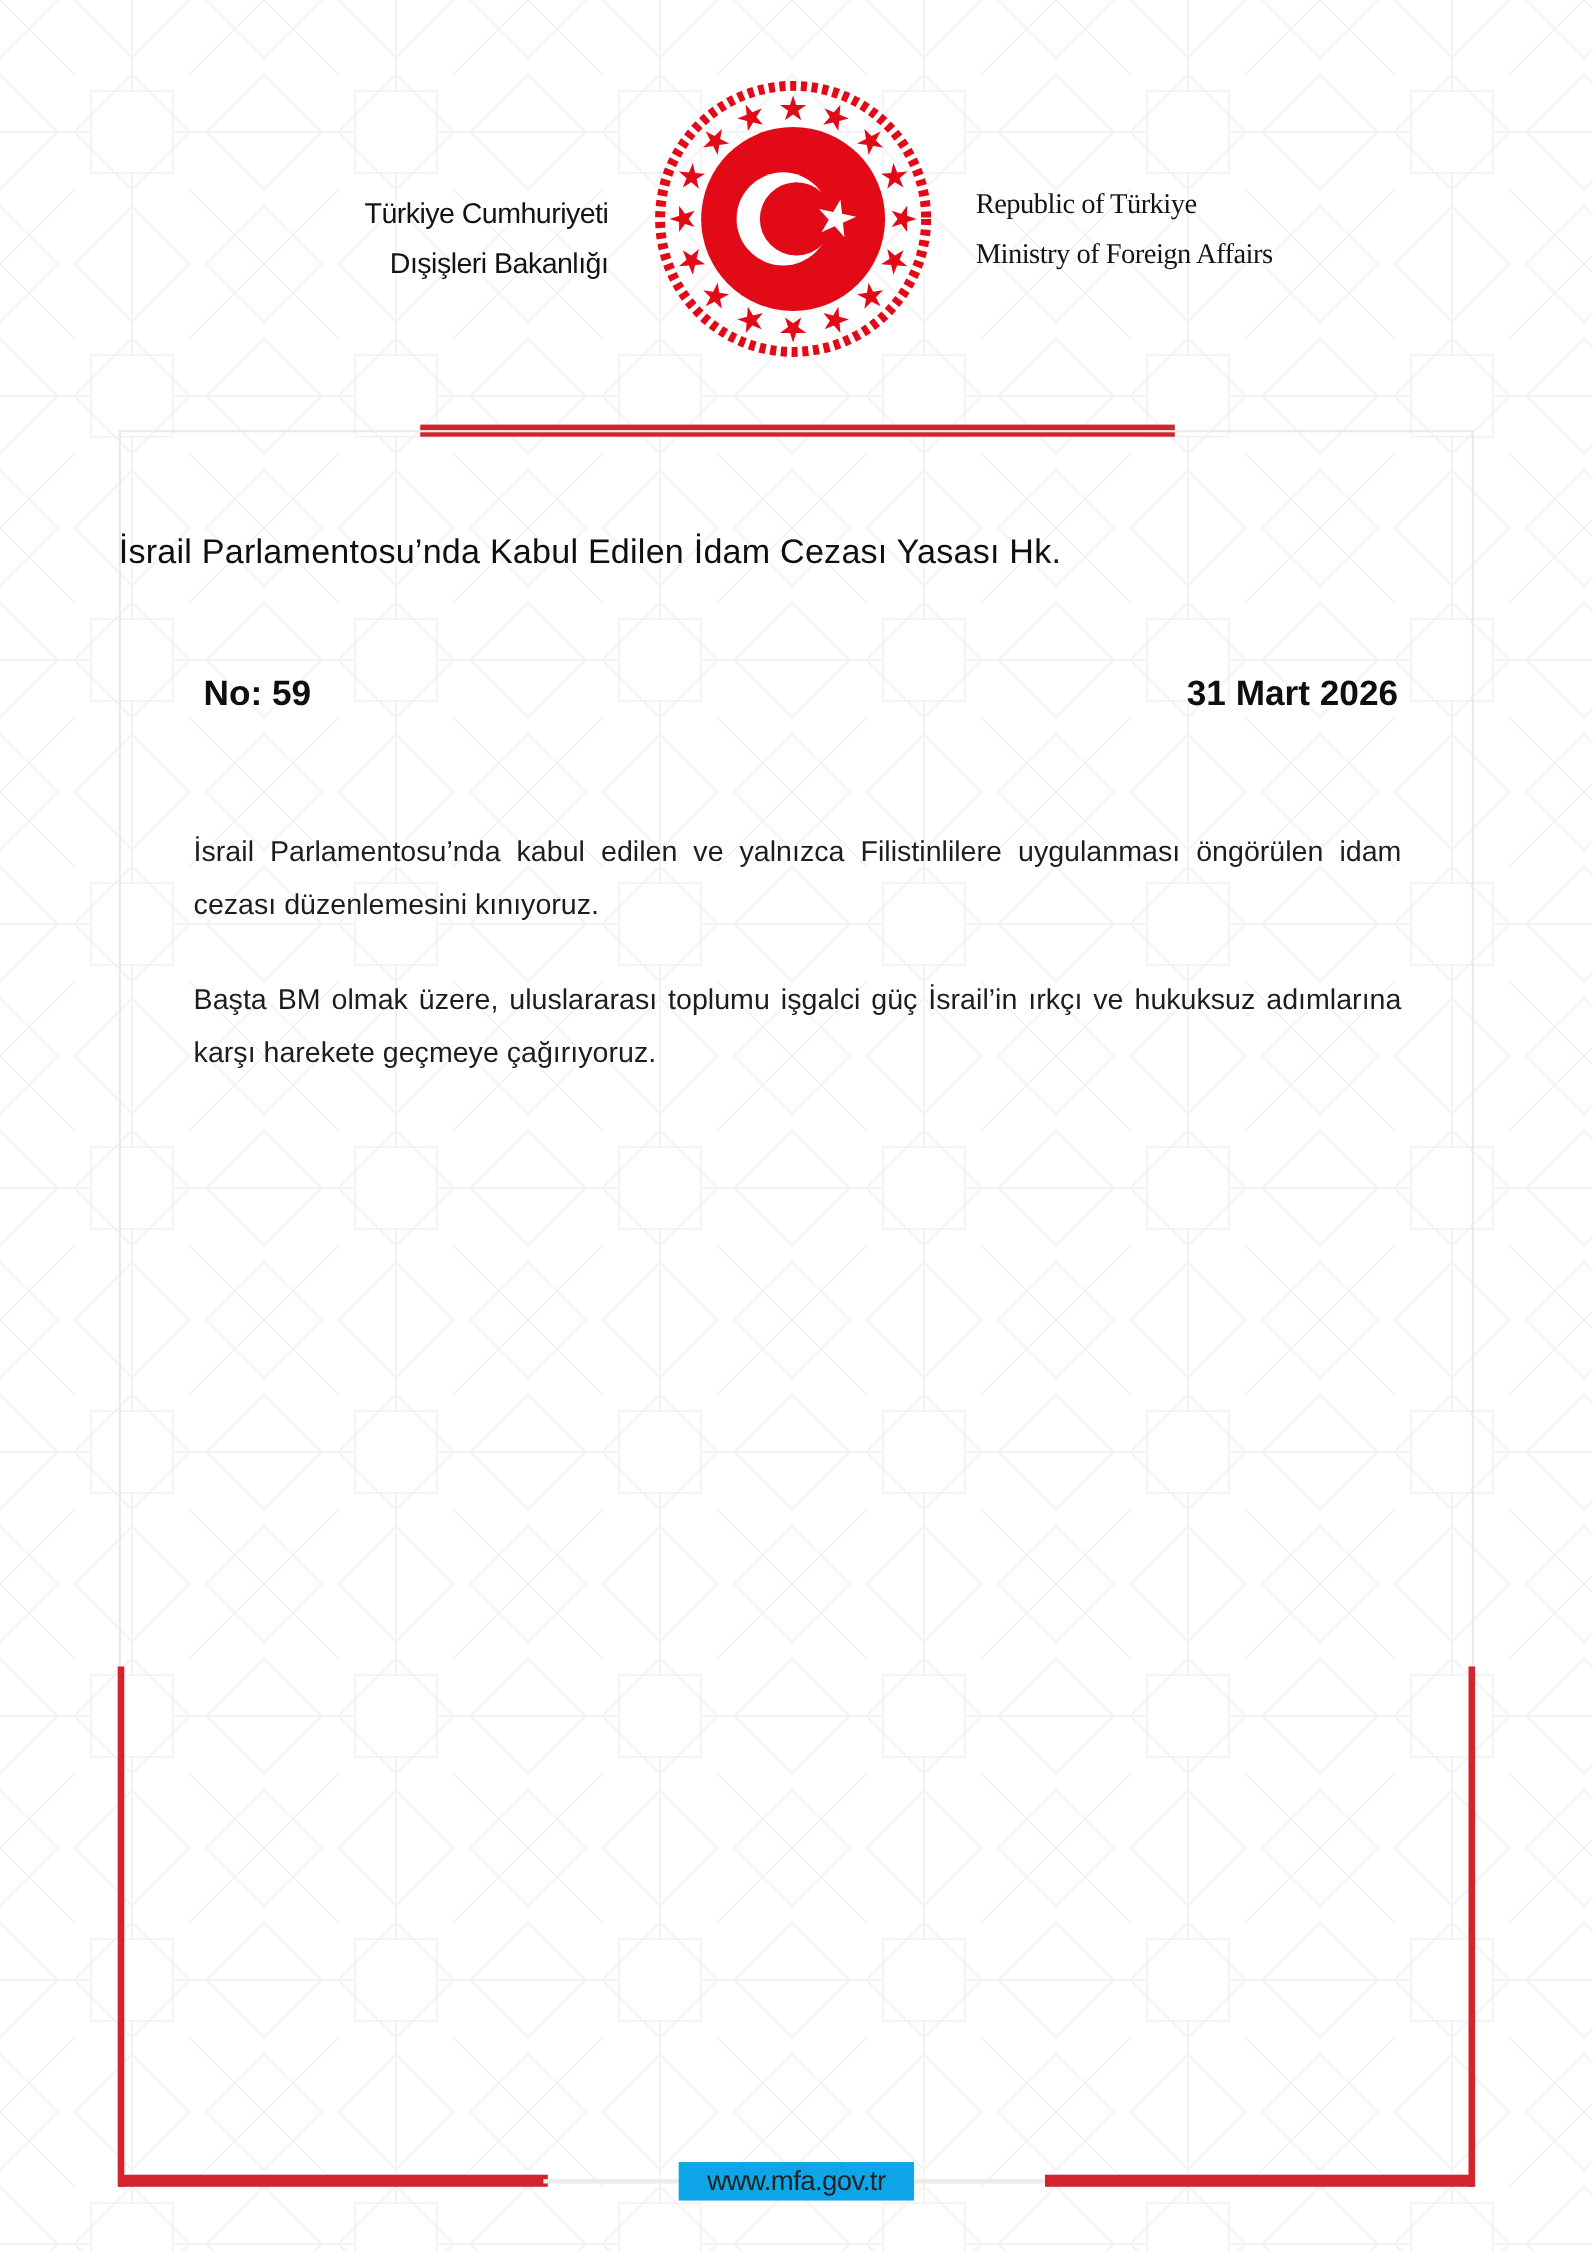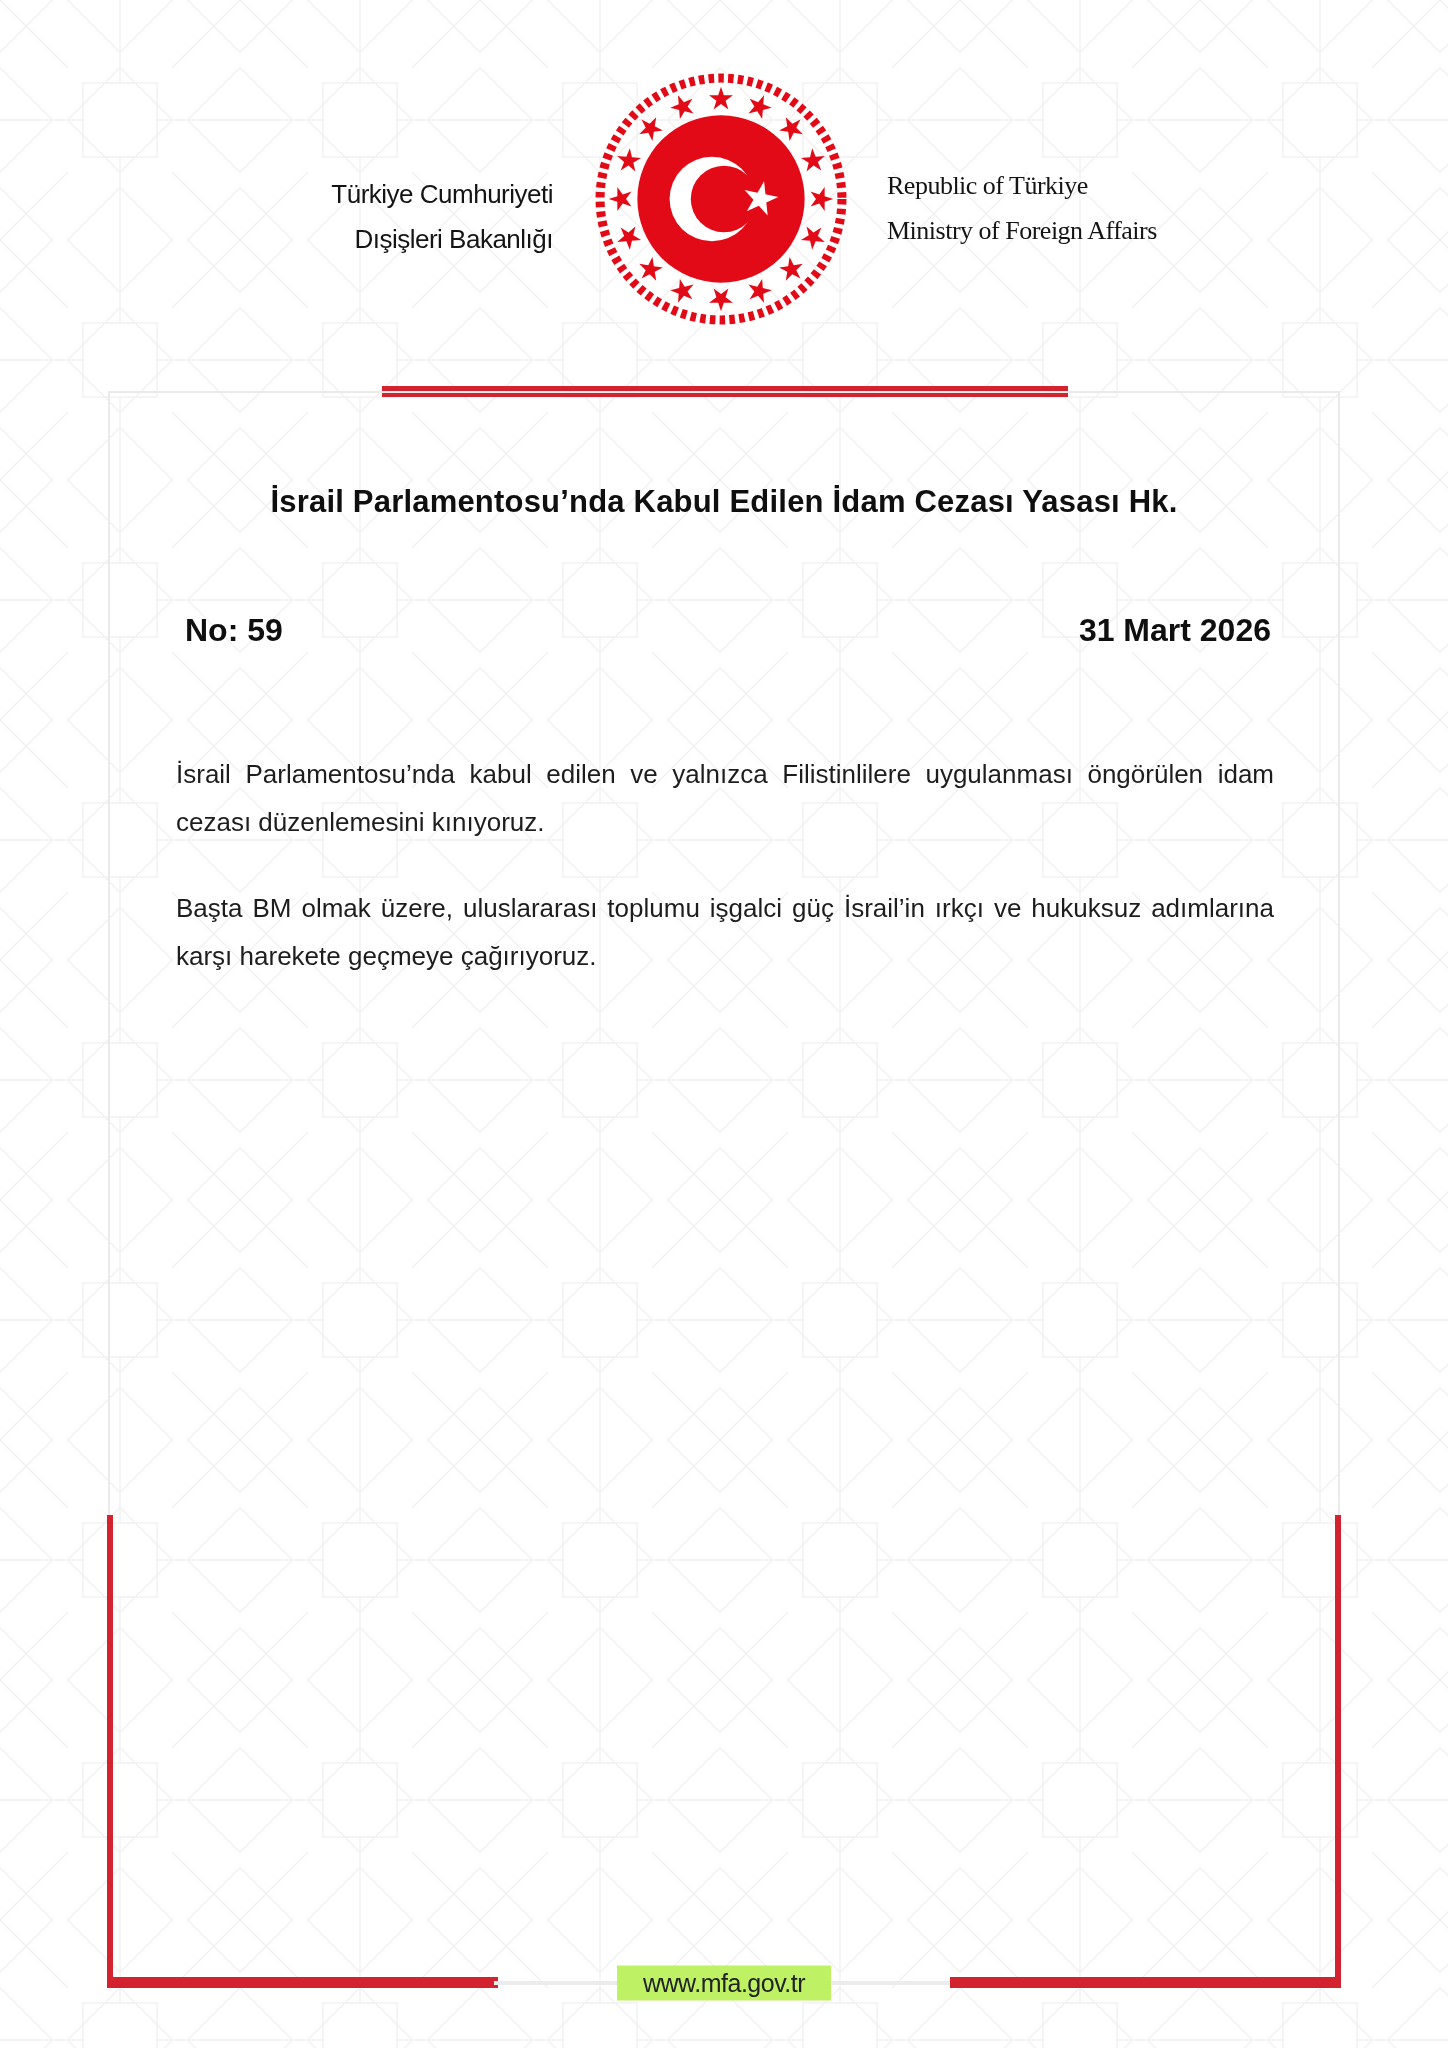--- a/index.html
+++ b/index.html
@@ -6,37 +6,37 @@
   .page{position:relative;width:1448px;height:2048px;background:#ffffff;overflow:hidden;
         font-family:"Liberation Sans", sans-serif;color:#1b1b1b;}
   .bg{position:absolute;left:0;top:0;}
   .hdr-block{position:absolute;font-size:26px;line-height:45px;color:#141414;letter-spacing:-0.5px;}
   .hdr-left{right:895px;top:172px;text-align:right;}
   .hdr-right{left:887px;top:163px;text-align:left;font-family:Liberation Serif, serif;}
   .logo{position:absolute;left:590px;top:68px;width:262px;height:262px;}
   .red-bar-top{position:absolute;left:382px;top:386px;width:686px;height:11px;background:#d2232f;}
   .content-box{position:absolute;left:108px;top:391px;width:1232px;height:1587px;
                border:2px solid #eaeaea;border-bottom:none;box-sizing:border-box;background:transparent;}
-  .doc-title{position:absolute;left:108px;top:484px;width:1232px;margin:0;text-align:center;
-             font-size:31px;font-weight:700;color:#0f0f0f;letter-spacing:0.2px;}
+  .doc-title{position:absolute;left:108px;top:484px;width:1232px;margin:0;text-align:left;
+             font-size:31px;font-weight:400;color:#0f0f0f;letter-spacing:0.2px;}
   .meta-row{position:absolute;left:185px;top:612px;width:1086px;display:flex;
             justify-content:space-between;font-size:32px;font-weight:700;color:#0f0f0f;}
   .doc-body{position:absolute;left:176px;top:750px;width:1098px;font-size:26px;line-height:48px;
             text-align:justify;color:#1d1d1d;}
   .doc-body p{margin:0 0 38px 0;}
   .bracket-v{position:absolute;top:1515px;width:6px;height:473px;background:#d2232f;}
   .bracket-left{left:107px;}
   .bracket-right{left:1335px;}
   .footer-line{position:absolute;left:108px;top:1977px;width:1232px;height:11px;}
   .fl-red{position:absolute;top:0;height:11px;width:390px;background:#d2232f;}
   .fl-left{left:0;}
   .fl-right{right:0;}
   .fl-gray{position:absolute;left:386px;right:386px;top:4px;height:4px;background:#ececec;}
   .footer-url{position:absolute;left:50%;top:50%;transform:translate(-50%,-50%);
-              background:#bef264;padding:3px 26px;font-size:25px;color:#222222;
+              background:#0ea5e9;padding:3px 26px;font-size:25px;color:#222222;
               white-space:nowrap;letter-spacing:-0.5px;}
 </style>
 </head>
 <body>
 
 <div class="page">
 
   <svg class="bg" width="1448" height="2048" aria-hidden="true">
     <defs>
       <pattern id="pz" width="240" height="240" patternUnits="userSpaceOnUse">

